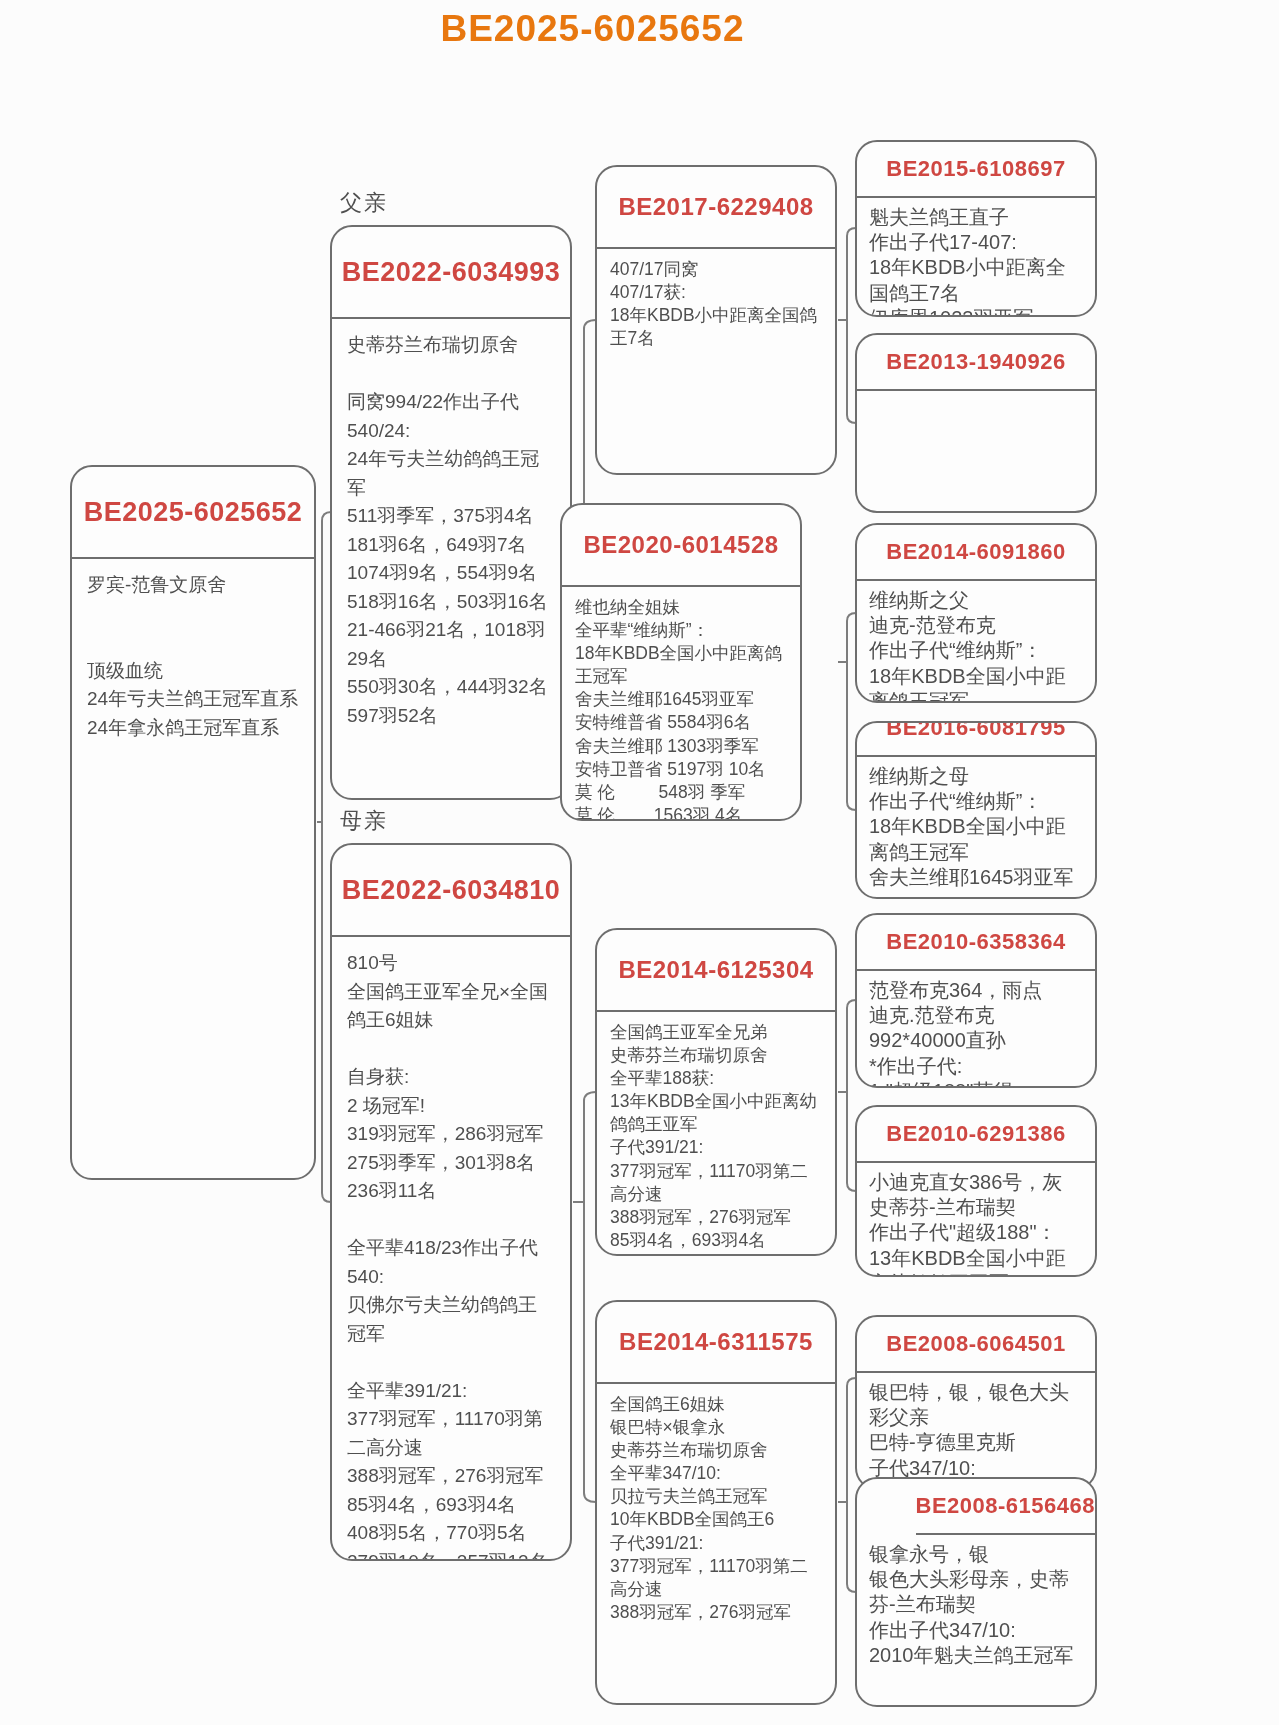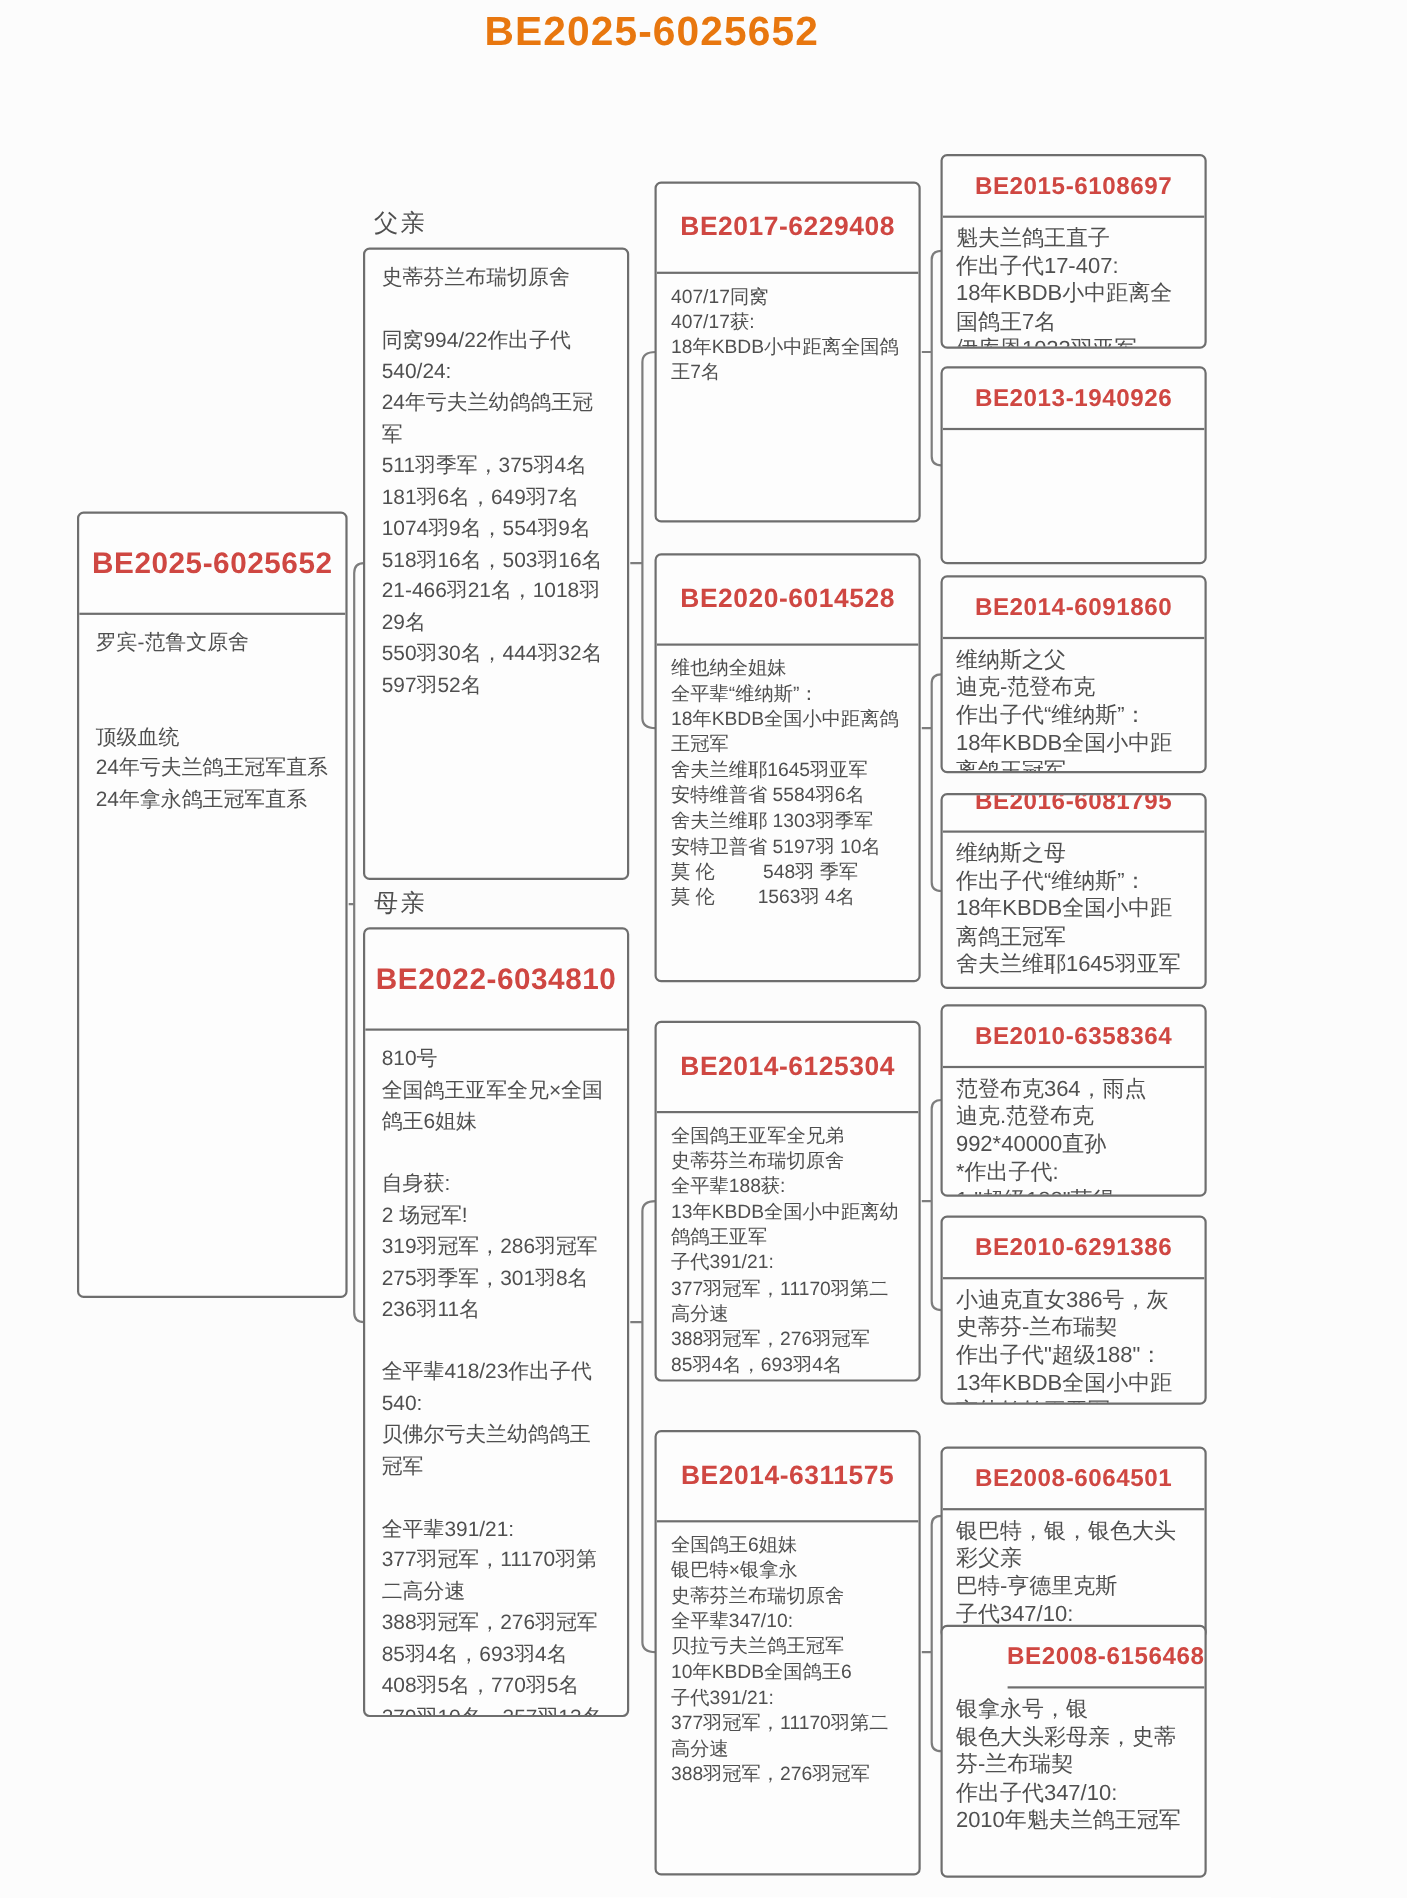--- a/index.html
+++ b/index.html
@@ -17,21 +17,21 @@
     font-size:37px;font-weight:bold;letter-spacing:1px;
     color:#e8770f;
   }
   .gen-label{
     position:absolute;
     font-size:22px;color:#4f4f4f;letter-spacing:2px;
   }
   .pbox{
     position:absolute;
     border:2px solid #6e6e6e;
-    border-radius:6px;
+    border-radius:22px;
     background:#fdfdfd;
     box-sizing:border-box;
     display:flex;flex-direction:column;
     overflow:hidden;
   }
   .pbox-header{
     display:flex;align-items:center;justify-content:center;
     border-bottom:2px solid #6e6e6e;
     color:#cf4742;font-weight:bold;letter-spacing:0.5px;
     flex:0 0 auto;
@@ -76,20 +76,21 @@
     <div class="pbox-header">BE2025-6025652</div>
     <div class="pbox-body">罗宾-范鲁文原舍
 
 
 顶级血统
 24年亏夫兰鸽王冠军直系
 24年拿永鸽王冠军直系</div>
   </div>
 
   <div class="pbox g12" style="left:330px;top:225px;width:242px;height:575px;">
+    <div class="pbox-header">BE2022-6034993</div>
     <div class="pbox-body">史蒂芬兰布瑞切原舍
 
 同窝994/22作出子代540/24:
 24年亏夫兰幼鸽鸽王冠军
 511羽季军，375羽4名
 181羽6名，649羽7名
 1074羽9名，554羽9名
 518羽16名，503羽16名
 21-466羽21名，1018羽29名
 550羽30名，444羽32名
@@ -122,21 +123,21 @@
 377羽季军，357羽7名
 136羽10名，360羽10名</div>
   </div>
 
   <div class="pbox g3" style="left:595px;top:165px;width:242px;height:310px;">
     <div class="pbox-header">BE2017-6229408</div>
     <div class="pbox-body">407/17同窝
 407/17获:
 18年KBDB小中距离全国鸽王7名</div>
   </div>
-  <div class="pbox g3" style="left:595px;top:503px;width:242px;height:390px;">
+  <div class="pbox g3" style="left:560px;top:503px;width:242px;height:318px;">
     <div class="pbox-header">BE2020-6014528</div>
     <div class="pbox-body">维也纳全姐妹
 全平辈“维纳斯”：
 18年KBDB全国小中距离鸽王冠军
 舍夫兰维耶1645羽亚军
 安特维普省 5584羽6名
 舍夫兰维耶 1303羽季军
 安特卫普省 5197羽 10名
 莫 伦         548羽 季军
 莫 伦        1563羽 4名</div>

